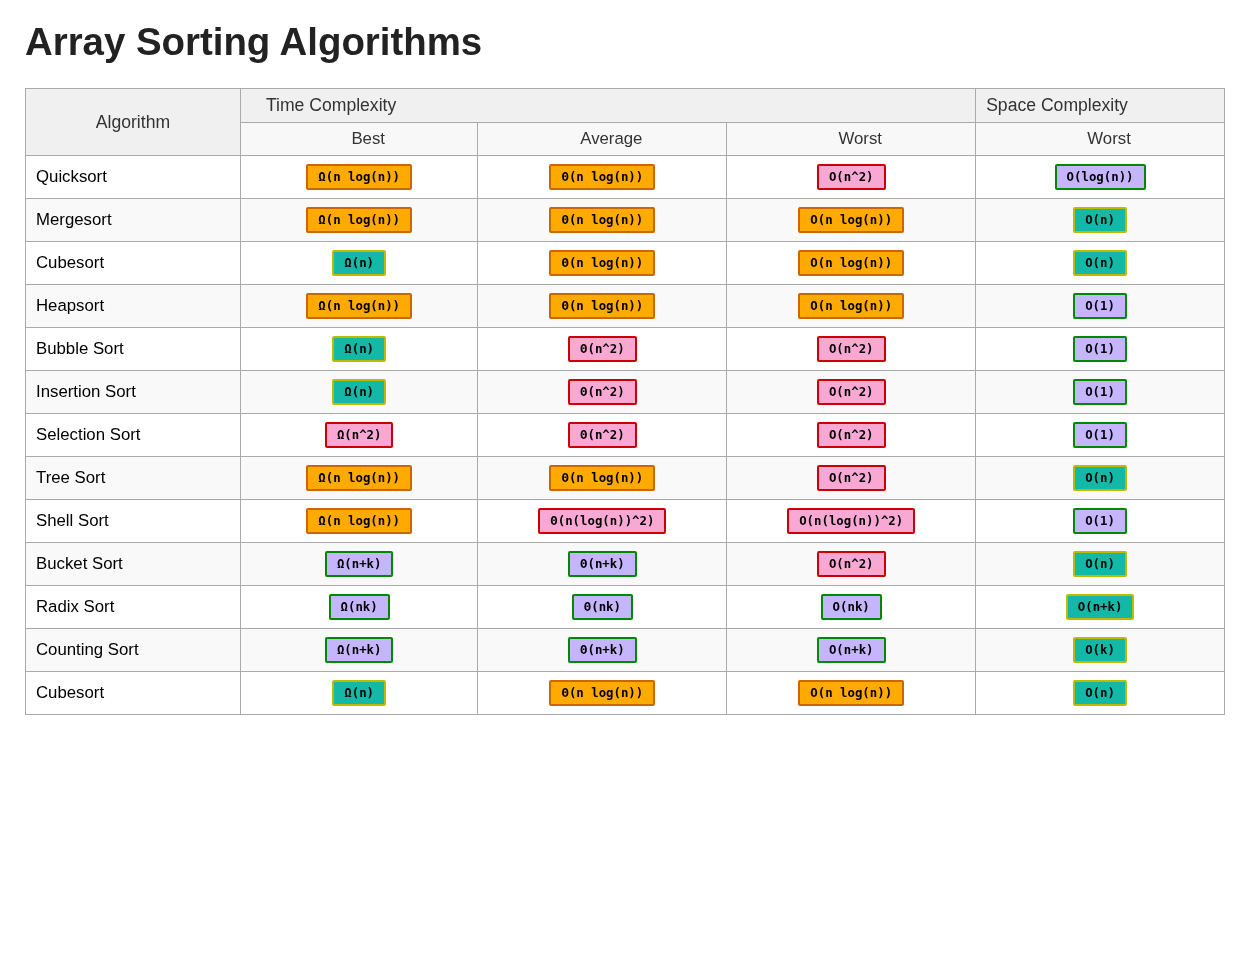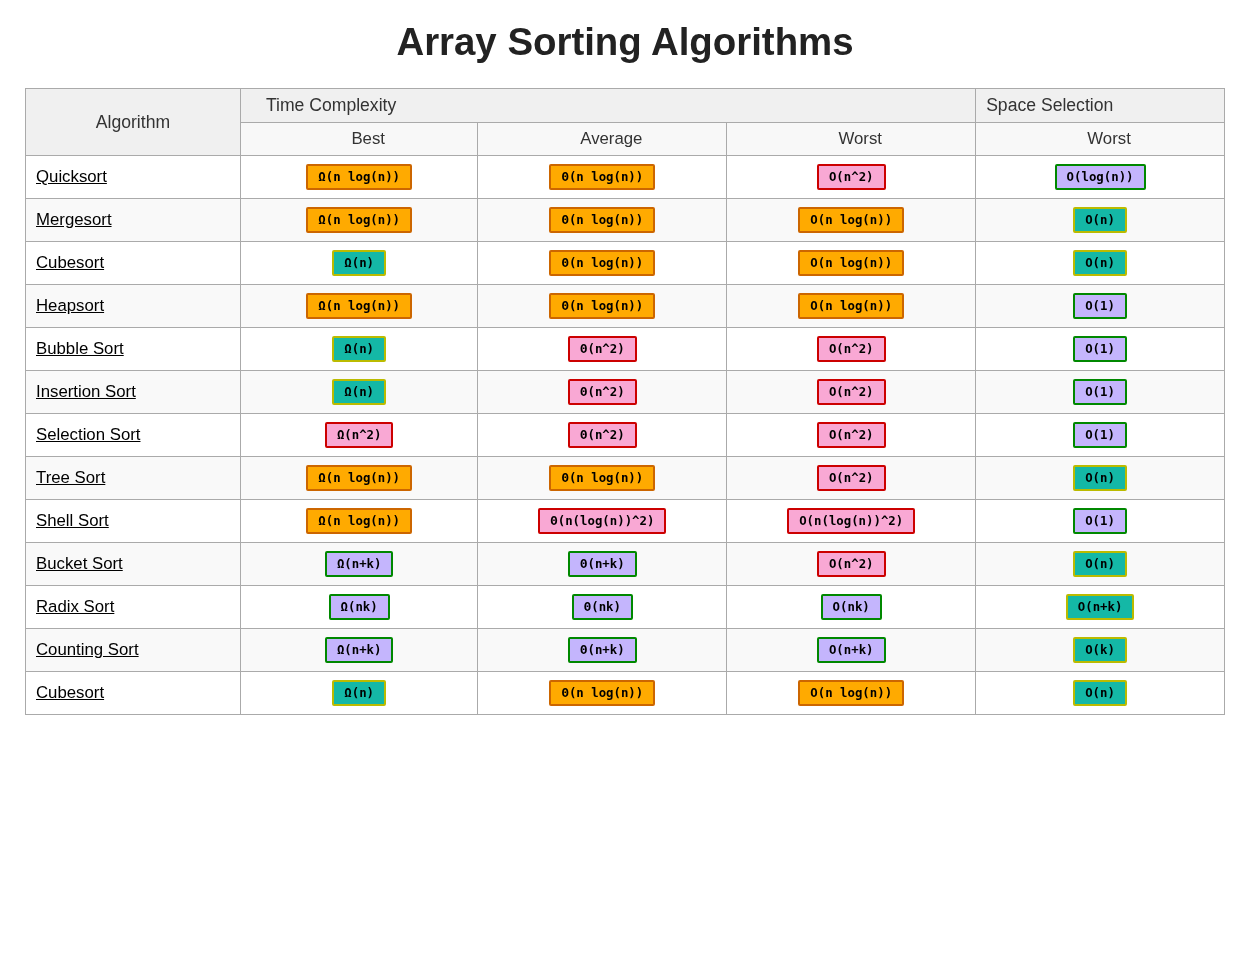--- a/index.html
+++ b/index.html
@@ -3,21 +3,20 @@
   <meta charset="utf-8">
   <style>
     * { box-sizing: border-box; margin: 0; padding: 0; }
     body {
       font-family: Arial, Helvetica, sans-serif;
       background: #fff;
       color: #333;
       padding: 20px;
     }
     h1 {
-      text-align: center;
       font-size: 2.4em;
       font-weight: bold;
       color: #222;
       margin-bottom: 24px;
     }
     .table-wrap {
       width: 100%;
       max-width: 1200px;
       margin: 0 auto;
     }
@@ -36,21 +35,20 @@
       font-size: 1.1em;
       font-weight: normal;
     }
     .header-sub th {
       background: #f8f8f8;
       font-size: 1.05em;
       font-weight: normal;
       padding-left: 28px;
     }
     .algo-name {
-      text-decoration: underline;
       color: #000;
       font-size: 1.05em;
     }
     td.center {
       text-align: center;
     }
     .badge {
       display: inline-block;
       border: 2px solid #c00;
       border-radius: 2px;
@@ -71,21 +69,21 @@
 </head>
 <body>
 
 <div class="table-wrap">
   <h1>Array Sorting Algorithms</h1>
   <table>
     <thead>
       <tr class="header-top">
         <th rowspan="2" style="width:190px;">Algorithm</th>
         <th colspan="3" style="text-align:left;padding-left:25px;">Time Complexity</th>
-        <th style="text-align:left;">Space Selection</th>
+        <th style="text-align:left;">Space Complexity</th>
       </tr>
       <tr class="header-sub">
         <th style="width:210px;">Best</th>
         <th style="width:220px;">Average</th>
         <th style="width:220px;">Worst</th>
         <th style="width:220px;">Worst</th>
       </tr>
     </thead>
     <tbody id="table-body">
     <tr class="data-row">

